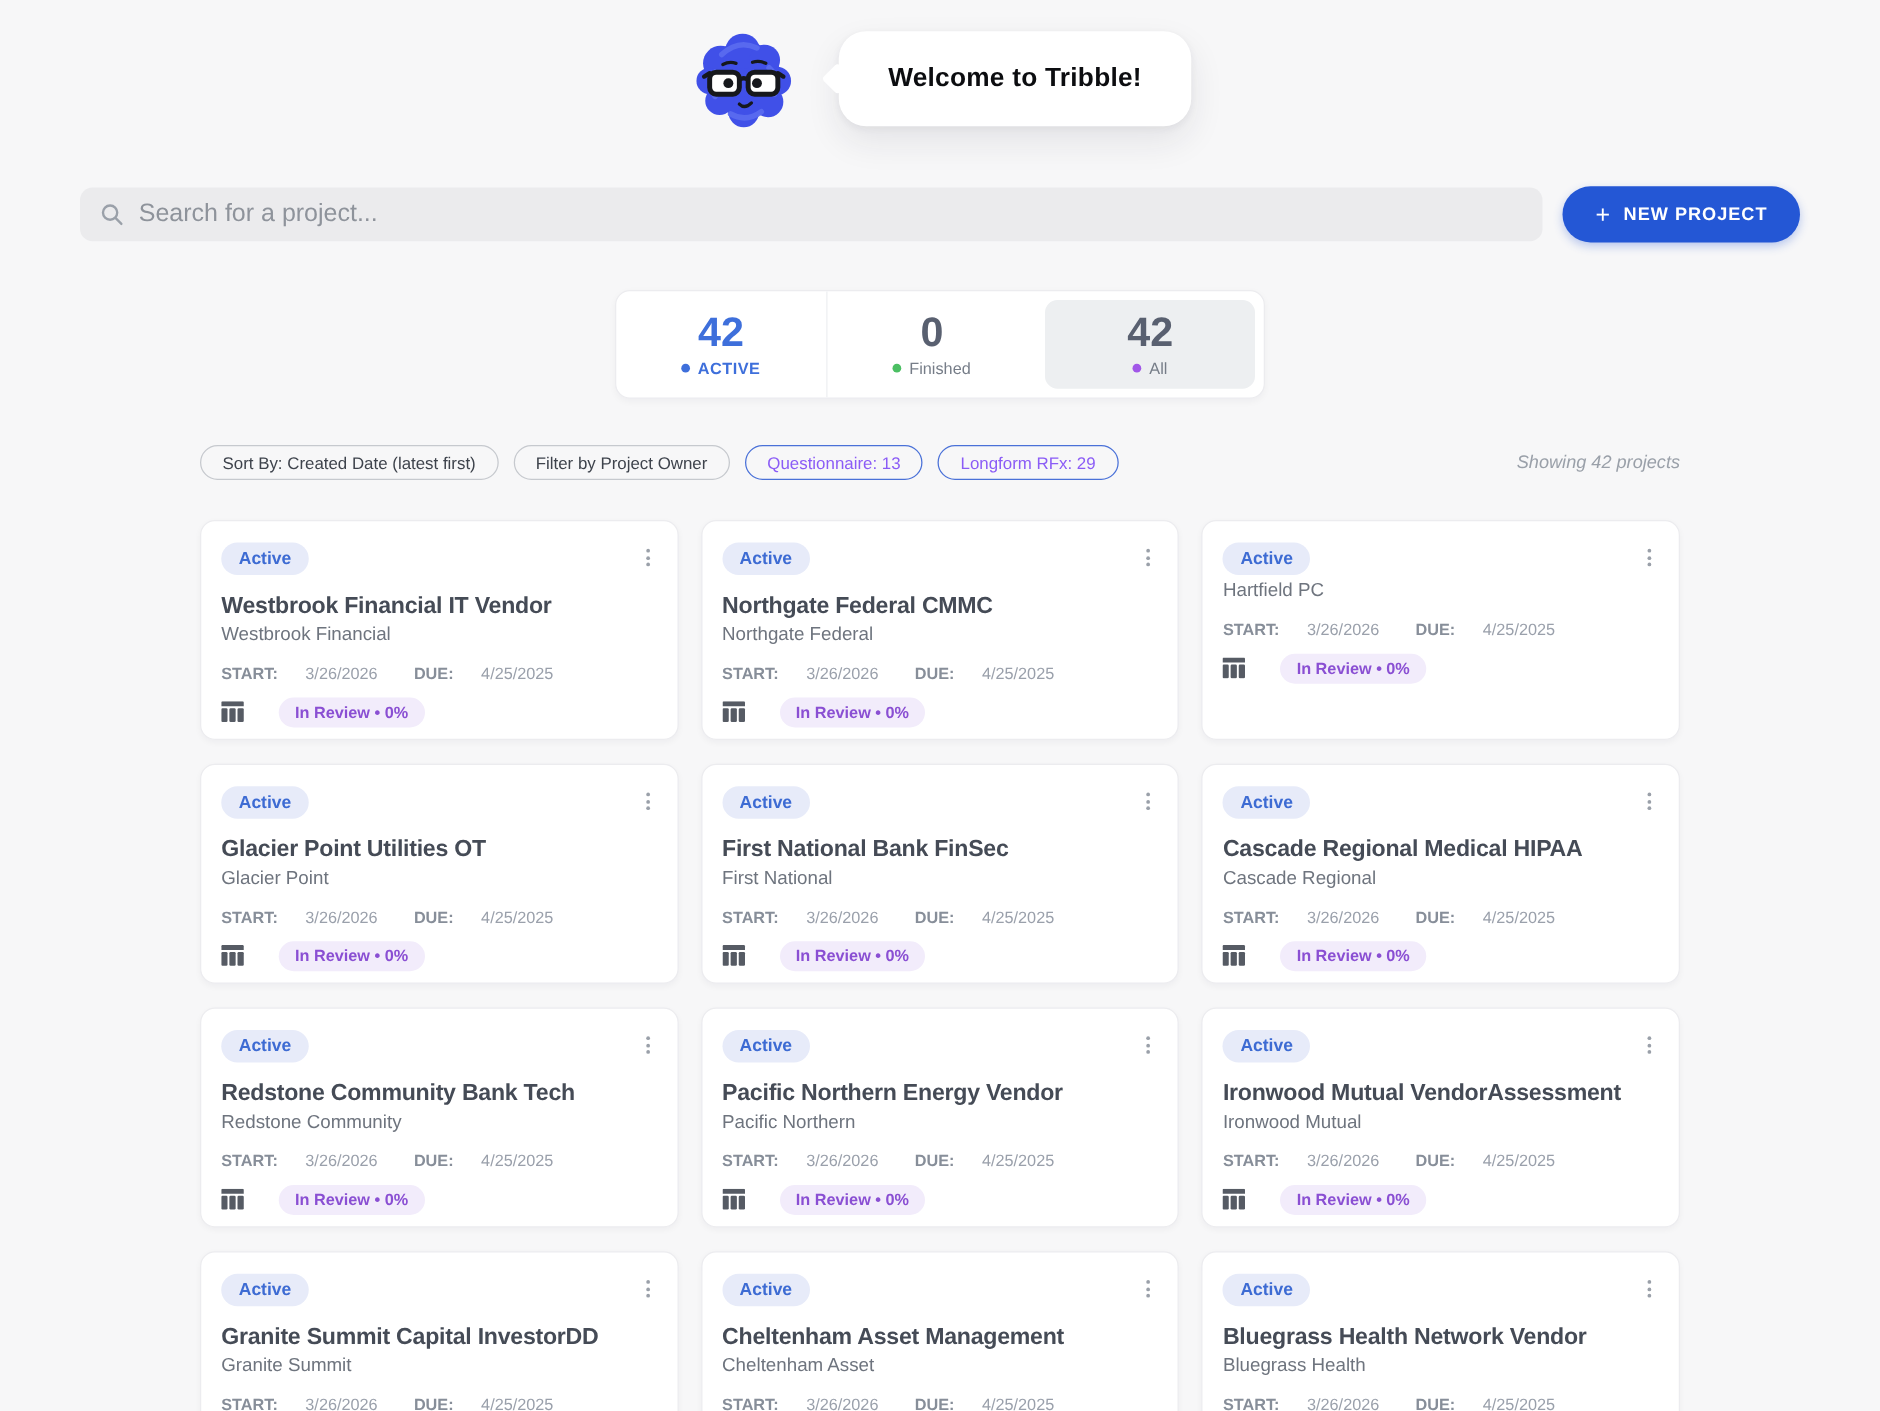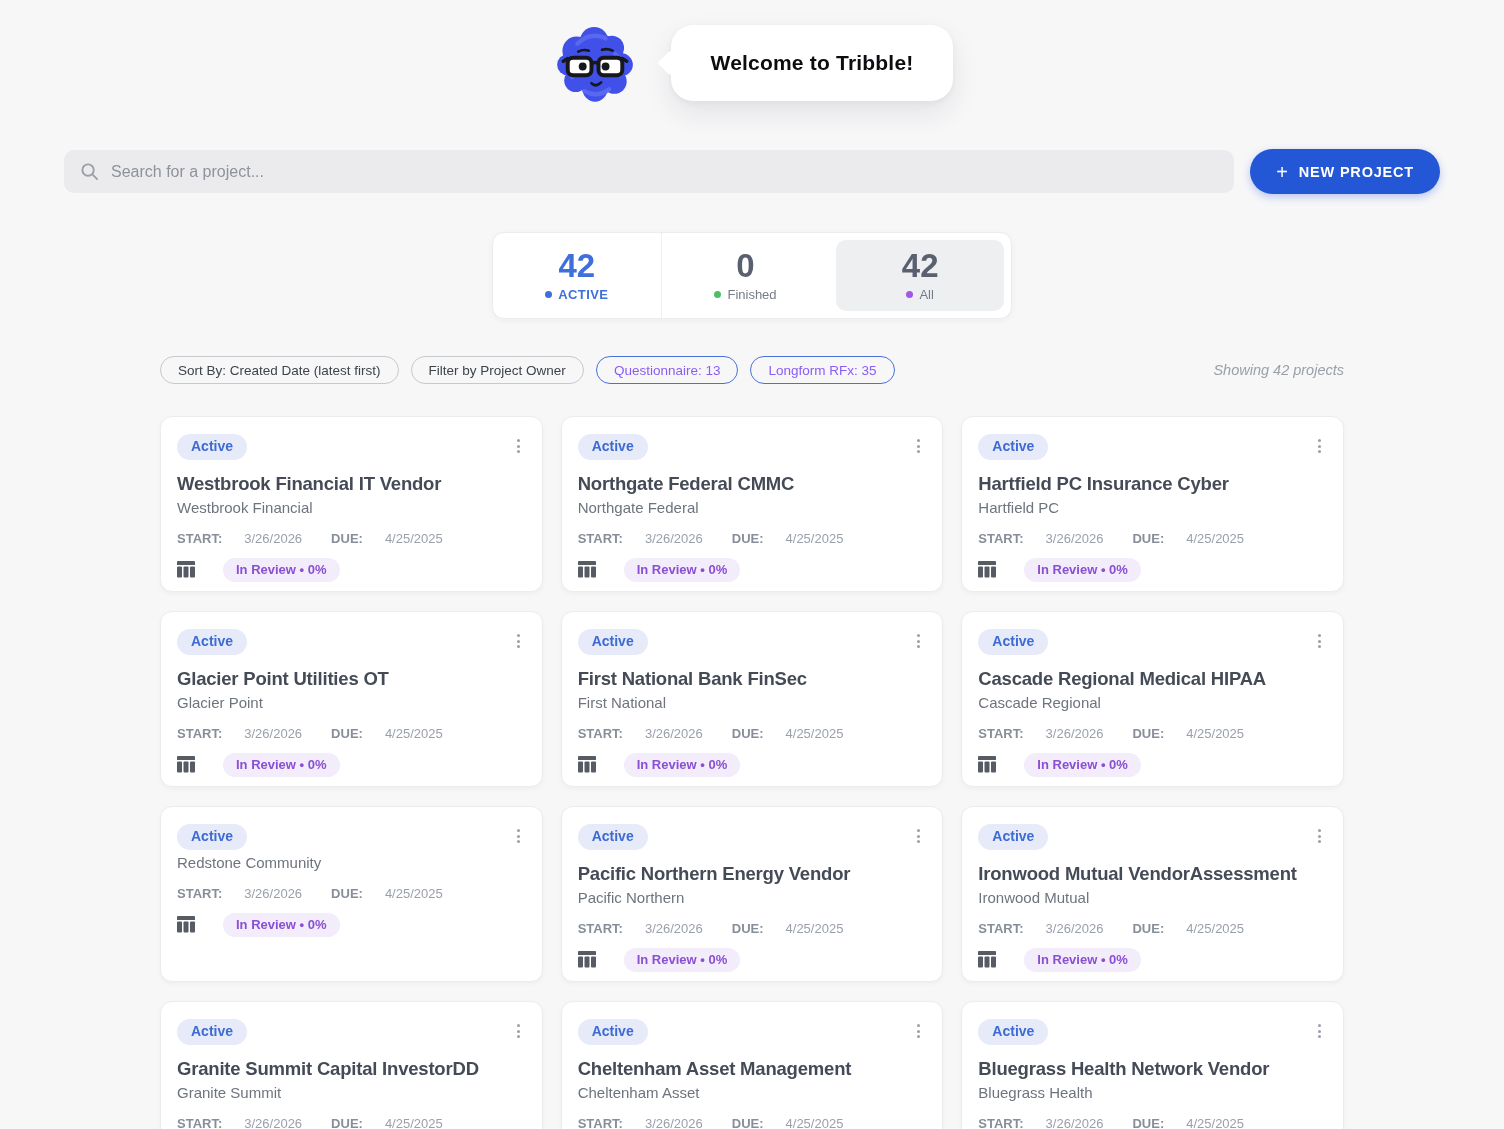--- a/index.html
+++ b/index.html
@@ -58,21 +58,21 @@
     padding: 0 16px;
     gap: 12px;
   }
   .search-bar svg { flex: 0 0 auto; }
   .search-bar input {
     flex: 1;
     border: none;
     outline: none;
     background: transparent;
     font-family: "Liberation Sans", sans-serif;
-    font-size: 16px;
+    font-size: 20px;
     color: #3e434c;
   }
   .search-bar input::placeholder { color: #8e939b; }
   .new-project-btn {
     height: 45px;
     padding: 0 26px;
     border: none;
     border-radius: 23px;
     background: #2457d5;
     color: #ffffff;
@@ -321,21 +321,21 @@
       <span>All</span>
     </div>
   </div>
 </div>
 
 <div class="content">
   <div class="filters-row">
     <button class="chip">Sort By: Created Date (latest first)</button>
     <button class="chip">Filter by Project Owner</button>
     <button class="chip blue">Questionnaire: 13</button>
-    <button class="chip blue">Longform RFx: 35</button>
+    <button class="chip blue">Longform RFx: 29</button>
     <span class="showing-text">Showing 42 projects</span>
   </div>
 
   <div class="cards-grid">
   <div class="card">
     <div class="card-top">
       <span class="badge-active">Active</span>
       <span class="kebab">
             <i></i>
             <i></i>
@@ -391,21 +391,20 @@
 
   <div class="card">
     <div class="card-top">
       <span class="badge-active">Active</span>
       <span class="kebab">
             <i></i>
             <i></i>
             <i></i>
           </span>
     </div>
-    <div class="card-title">Hartfield PC Insurance Cyber</div>
     <div class="card-subtitle">Hartfield PC</div>
     <div class="card-dates">
       <span class="date-label">START:</span>
       <span class="date-value">3/26/2026</span>
       <span class="date-label">DUE:</span>
       <span class="date-value">4/25/2025</span>
     </div>
     <div class="card-footer">
       <svg width="19" height="17" viewBox="0 0 19 17">
         <path d="M1 0 h17 a1 1 0 0 1 1 1 v3 h-19 v-3 a1 1 0 0 1 1-1 z" fill="#565b64" transform="translate(0,0) scale(0.947,1)"></path>
@@ -503,20 +502,21 @@
 
   <div class="card">
     <div class="card-top">
       <span class="badge-active">Active</span>
       <span class="kebab">
             <i></i>
             <i></i>
             <i></i>
           </span>
     </div>
+    <div class="card-title">Redstone Community Bank Tech</div>
     <div class="card-subtitle">Redstone Community</div>
     <div class="card-dates">
       <span class="date-label">START:</span>
       <span class="date-value">3/26/2026</span>
       <span class="date-label">DUE:</span>
       <span class="date-value">4/25/2025</span>
     </div>
     <div class="card-footer">
       <svg width="19" height="17" viewBox="0 0 19 17">
         <path d="M1 0 h17 a1 1 0 0 1 1 1 v3 h-19 v-3 a1 1 0 0 1 1-1 z" fill="#565b64" transform="translate(0,0) scale(0.947,1)"></path>

